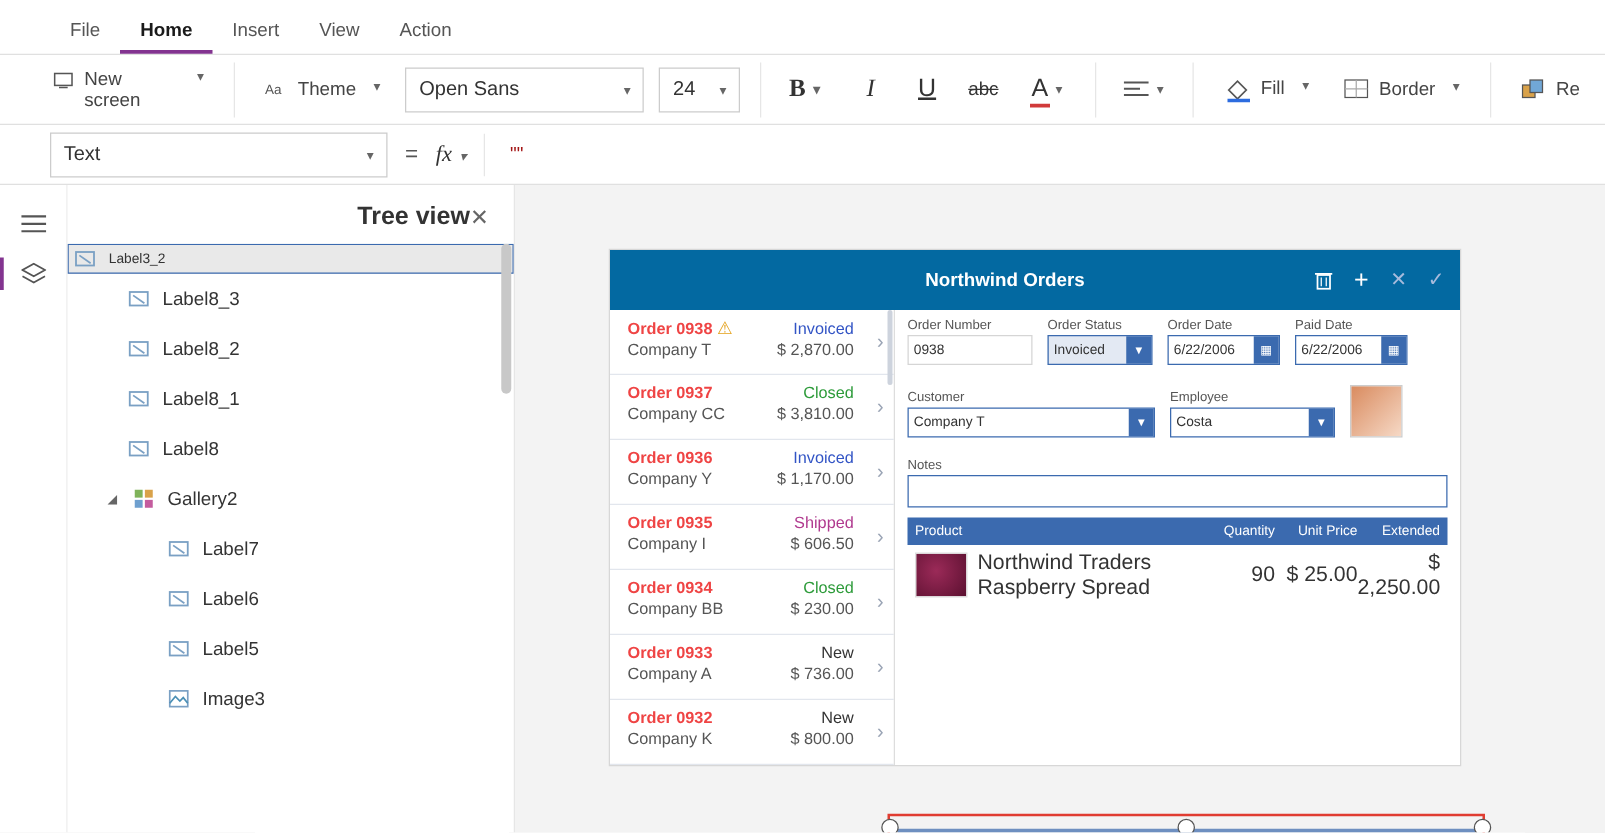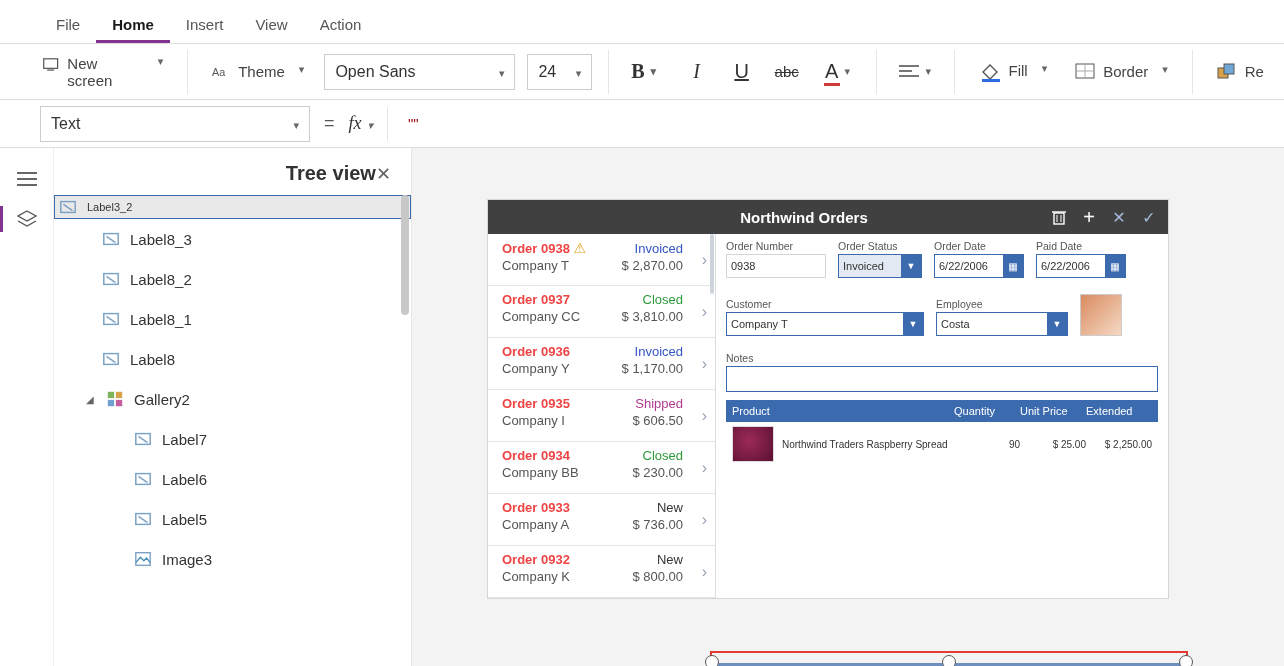--- a/index.html
+++ b/index.html
@@ -38,21 +38,21 @@
   .trow { display:flex; align-items:center; height:40px; padding-left:48px; font-size:15px; color:#333; gap:10px; cursor:pointer; }
   .trow.sel { background:#e9e9e9; }
   .trow.child { padding-left:80px; }
   .trow.group { padding-left:32px; }
   .labicon { width:18px; height:18px; }
   .galicon { width:18px; height:18px; }
   .caret-tree { width:10px; font-size:10px; color:#666; }
   
   .canvas { flex:1; background:#f3f3f3; position:relative; overflow:hidden; }
   .app { position:absolute; left:76px; top:52px; width:680px; background:#fff; box-shadow:0 0 0 1px #d7d7d7; }
-  .apptitle { background:#404040; color:#fff; height:34px; display:flex; align-items:center; padding:0 10px; }
+  .apptitle { background:#0369a1; color:#fff; height:48px; display:flex; align-items:center; padding:0 10px; }
   .apptitle .t { flex:1; text-align:center; font-weight:600; font-size:15px; }
   .apptitle .ticons { display:flex; gap:12px; align-items:center; }
   .apptitle .ticons span { width:18px; height:18px; display:flex; align-items:center; justify-content:center; }
   .appbody { display:flex; }
   
   .olist { width:228px; border-right:1px solid #ddd; position:relative; }
   .oitem { height:52px; padding:6px 32px 6px 14px; border-bottom:1px solid #e2e6ed; position:relative; }
   .oitem .l1 { display:flex; justify-content:space-between; align-items:center; font-size:13px; }
   .oitem .l2 { display:flex; justify-content:space-between; font-size:13px; color:#555; margin-top:2px; }
   .oitem .oname { font-weight:600; color:#ef4444; }
@@ -69,22 +69,22 @@
   .frow { display:flex; gap:12px; margin-bottom:16px; }
   .fld { display:flex; flex-direction:column; }
   .fld label { font-size:10.5px; color:#555; margin-bottom:2px; }
   .inp, .sel { height:24px; border:1px solid #3b6aaf; background:#fff; font-size:11px; padding:0 4px; display:flex; align-items:center; position:relative; }
   .inp.plain { border-color:#d5d5d5; }
   .sel .sarrow { position:absolute; right:0; top:0; width:20px; height:100%; background:#3b6aaf; color:#fff; display:flex; align-items:center; justify-content:center; font-size:9px; }
   .inp.date .dicon { position:absolute; right:0; top:0; width:20px; height:100%; background:#3b6aaf; color:#fff; display:flex; align-items:center; justify-content:center; font-size:10px; }
   .avatar { width:42px; height:42px; background:linear-gradient(135deg,#d98b5f,#f6d9c6); border:1px solid #ccc; }
   .phdr { background:#3b6aaf; color:#fff; display:flex; height:22px; align-items:center; font-size:11px; padding:0 6px; }
   .phdr .c1 { flex:1; }
-  .phdr .cn { width:66px; text-align:left; }
-  .prow { display:flex; align-items:center; padding:4px 6px; font-size:10px; }
+  .phdr .cn { width:66px; text-align:right; }
+  .prow { display:flex; align-items:center; padding:4px 6px; font-size:17px; }
   .prow .thumb { width:42px; height:36px; background:radial-gradient(circle at 40% 40%, #9b2a58, #5b1030); border:1px solid #ddd; margin-right:8px; }
   .prow.r2 .thumb { background:radial-gradient(circle at 50% 50%, #d7e8a8, #e7c05f, #d45a3c); }
   .prow .pname { flex:1; color:#333; }
   .prow .cn { width:66px; text-align:right; }
   
   .selrect { position:absolute; left:298px; top:503px; width:478px; height:44px; border:2px solid #e03c31; }
   .selbar { position:absolute; left:6px; top:10px; right:6px; height:18px; background:#6e8fc0; }
   .handle { position:absolute; width:14px; height:14px; background:#fff; border:1.5px solid #555; border-radius:50%; }
   
   svg { display:block; }

